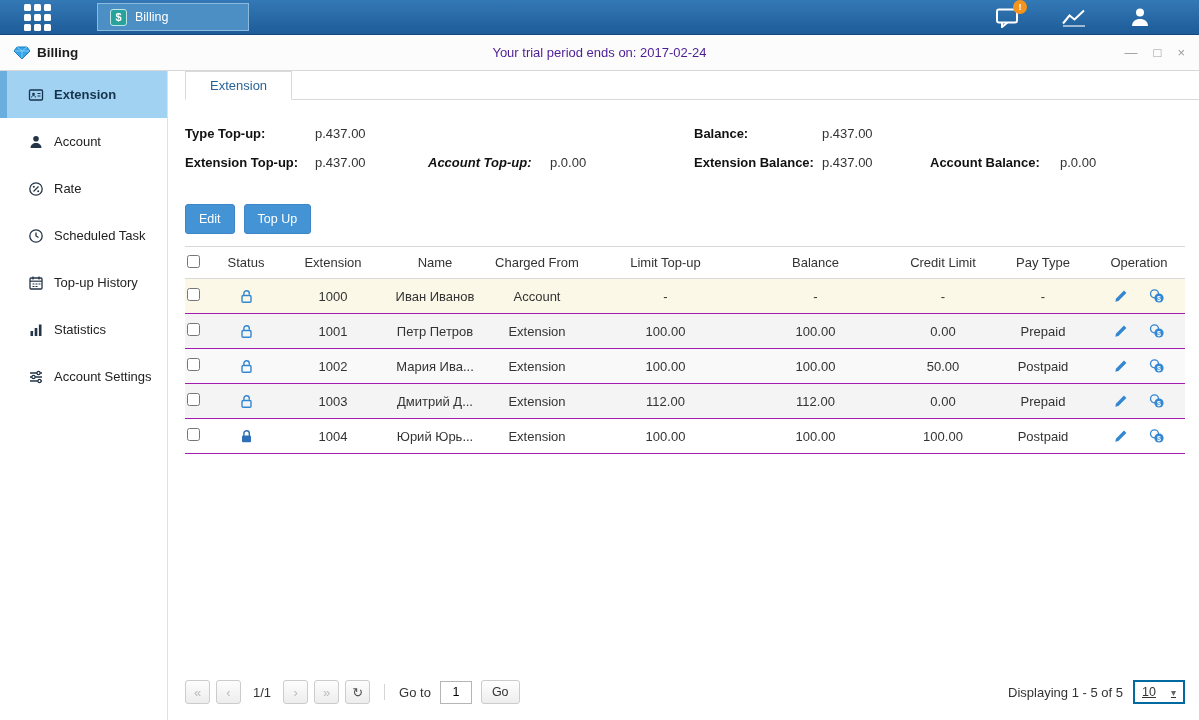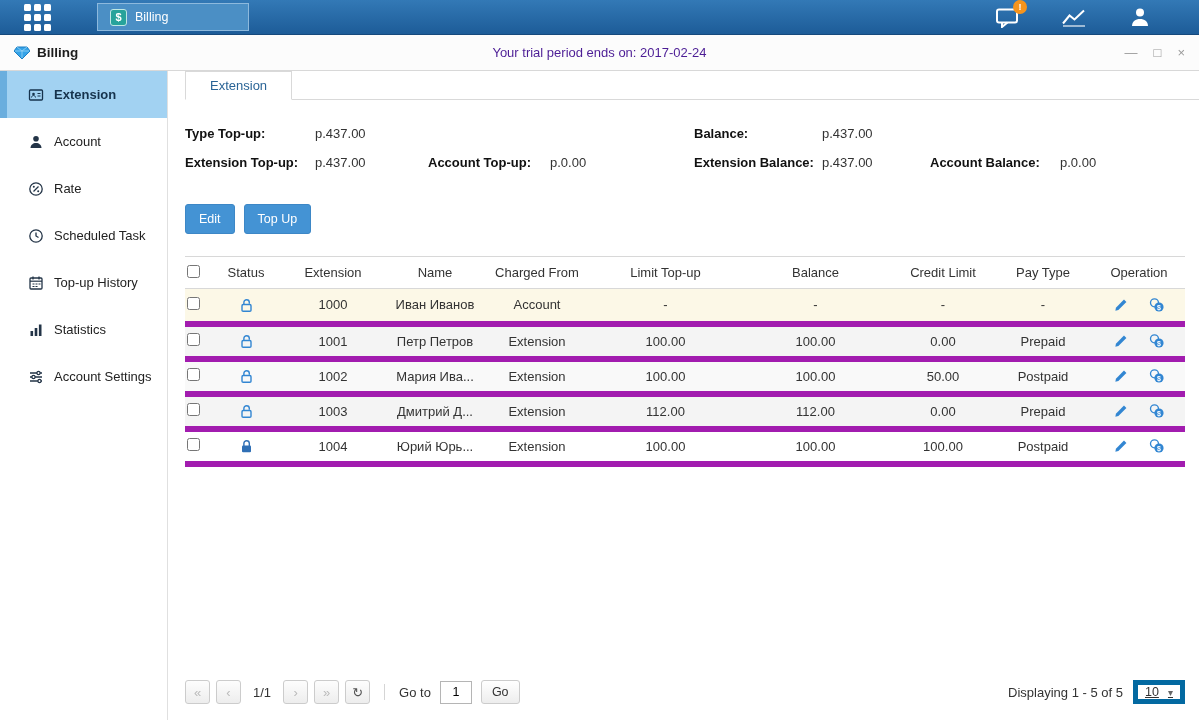--- a/index.html
+++ b/index.html
@@ -34,51 +34,51 @@
 
   .main{flex:1;display:flex;flex-direction:column;min-width:0;padding:0 14px 0 17px;}
   .tabstrip{height:29px;border-bottom:1px solid #d9d9d9;display:flex;align-items:stretch;flex:0 0 auto;margin-right:-14px;padding-right:14px;}
   .tab{padding:0 24px;line-height:28px;background:#fff;border:1px solid #d9d9d9;border-bottom:1px solid #fff;margin-bottom:-1px;font-size:13px;color:#2a6496;cursor:pointer;}
 
   
   .summary{margin-top:26px;font-size:13px;flex:0 0 auto;}
   .sum-row{display:flex;margin-bottom:14px;}
   .sum-cell{display:flex;align-items:baseline;}
   .c1{width:243px;}.c2{width:266px;}.c3{width:236px;}.c4{flex:1;}
-  .l1{width:130px;}.l2{width:122px;}.l3{width:128px;}.l4{width:130px;}
+  .l1{width:130px;}.l2{width:122px;font-style:italic;}.l3{width:128px;}.l4{width:130px;}
   .sum-label{font-weight:bold;color:#111;flex:0 0 auto;}
   .sum-value{color:#333;}
 
   
   .actions{margin-top:20px;display:flex;gap:9px;flex:0 0 auto;}
   .btn{background:#4493d4;color:#fff;border:1px solid #3d87c6;border-radius:3px;font-size:12.5px;padding:7px 13px;cursor:pointer;font-family:inherit;}
 
   
-  table{margin-top:22px;width:100%;border-collapse:collapse;table-layout:fixed;flex:0 0 auto;}
+  table{margin-top:12px;width:100%;border-collapse:collapse;table-layout:fixed;flex:0 0 auto;}
   th{font-weight:normal;color:#333;font-size:13px;height:32px;border-top:1px solid #d8d8d8;border-bottom:1px solid #d8d8d8;text-align:center;background:#fff;}
-  td{height:35px;text-align:center;font-size:13px;color:#333;border-bottom:6px solid #a21caf;overflow:hidden;white-space:nowrap;}
+  td{height:35px;text-align:center;font-size:13px;color:#333;border-bottom:1px solid #a21caf;overflow:hidden;white-space:nowrap;}
   th.chk,td.chk{text-align:left;padding-left:2px;}
   input[type=checkbox]{width:13px;height:13px;cursor:pointer;}
   tr.r0{background:#fcf8e7;}tr.r1{background:#f4f4f4;}tr.r2{background:#f9f9f9;}tr.r3{background:#f4f4f4;}tr.r4{background:#fff;}
   .ops span{display:inline-flex;vertical-align:middle;cursor:pointer;}
   .ops span + span{margin-left:18px;}
   .lock{display:inline-flex;vertical-align:middle;cursor:pointer;}
 
   
   .pagination{margin-top:auto;display:flex;align-items:center;gap:6px;padding:12px 0 16px;font-size:13px;color:#555;flex:0 0 auto;}
   .pg-btn{width:25px;height:24px;border:1px solid #ccc;background:linear-gradient(#fdfdfd,#ededed);display:flex;align-items:center;justify-content:center;border-radius:3px;font-size:13px;color:#555;cursor:pointer;}
   .pg-btn.disabled{color:#bbb;}
   .page-ind{margin:0 6px;color:#333;}
   .sep{width:1px;height:16px;background:#d5d5d5;margin:0 8px;}
   .goto-label{color:#333;}
   .goto-input{width:32px;height:23px;border:1px solid #b5b5b5;text-align:center;font-size:12.5px;font-family:inherit;margin:0 3px;}
   .go-btn{height:24px;padding:0 10px;border:1px solid #ccc;background:linear-gradient(#fff,#ededed);border-radius:3px;font-size:12.5px;color:#333;cursor:pointer;font-family:inherit;}
   .pg-right{margin-left:auto;display:flex;align-items:center;gap:10px;}
   .displaying{color:#333;}
-  .page-size{width:52px;height:24px;border:5px solid #0369a1;display:flex;align-items:center;justify-content:space-between;padding:0 7px;font-size:12.5px;color:#333;background:#fff;cursor:pointer;text-decoration:underline;}
+  .page-size{width:52px;height:24px;border:2px solid #0369a1;display:flex;align-items:center;justify-content:space-between;padding:0 7px;font-size:12.5px;color:#333;background:#fff;cursor:pointer;text-decoration:underline;}
   .page-size .arrow{font-size:10px;color:#666;}
 </style>
 </head>
 <body>
 
 <div class="app">
 
   <div class="topbar">
     <div class="grid-icon">
       <span></span>

